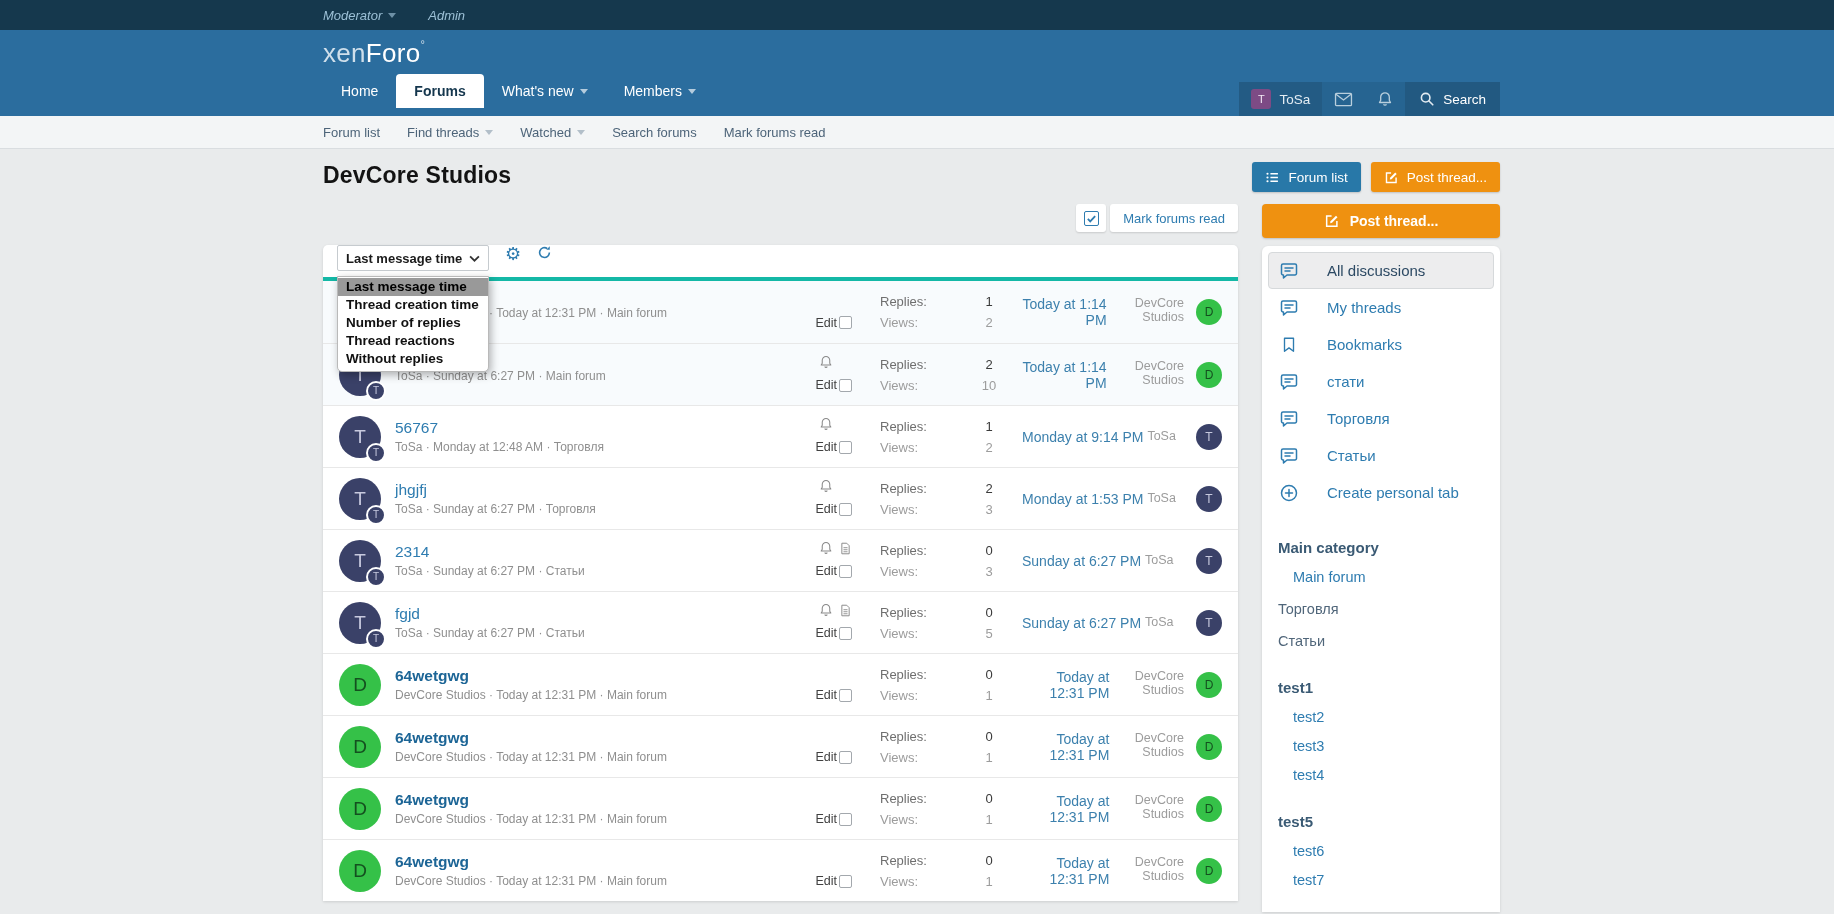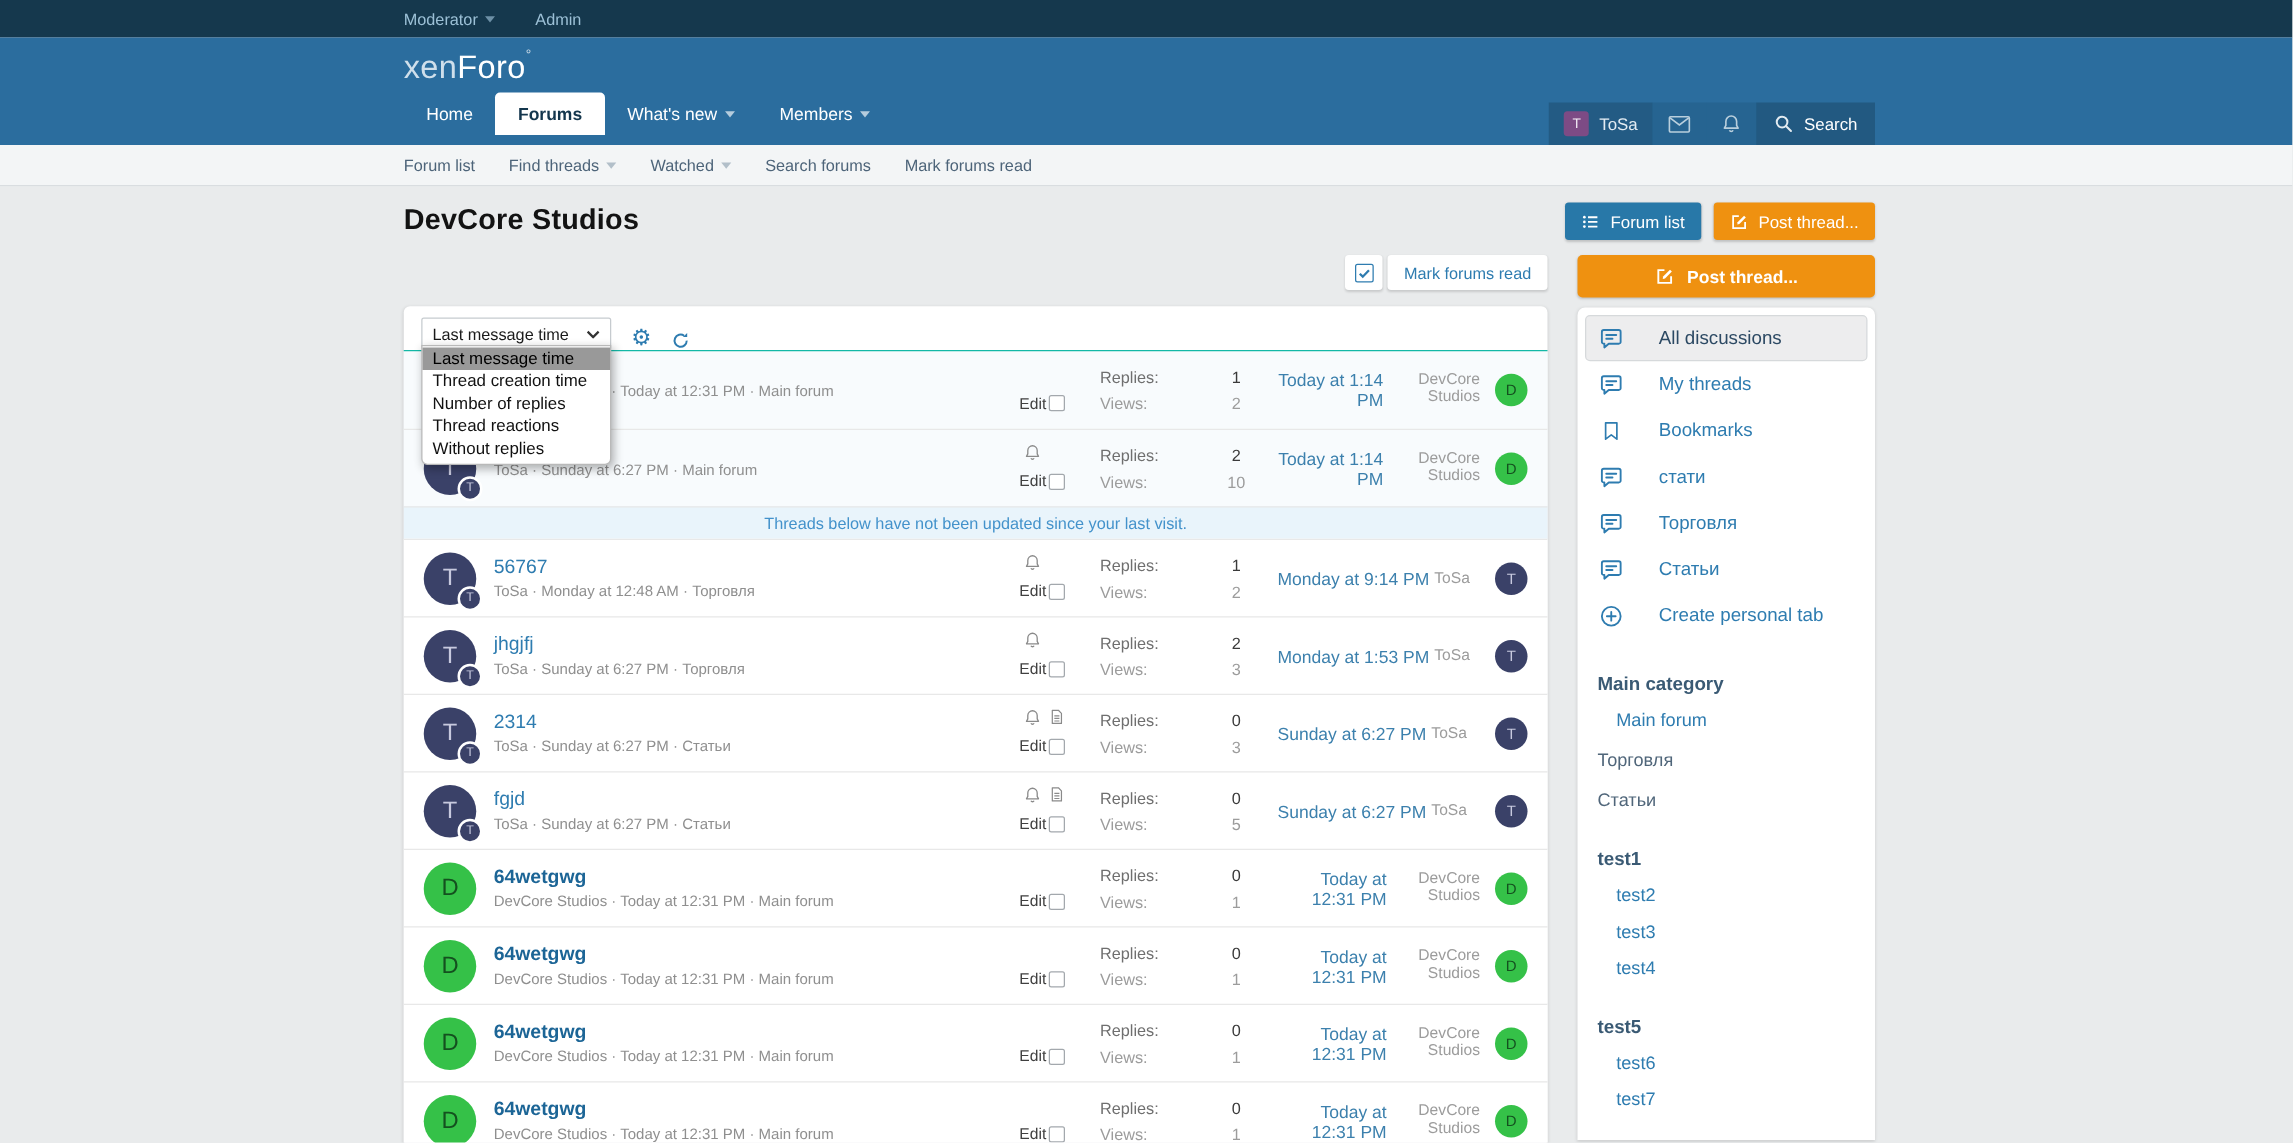--- a/index.html
+++ b/index.html
@@ -5,21 +5,21 @@
   * { box-sizing: border-box; }
   html,body { margin:0; padding:0; }
   body {
     width:1834px; height:914px; overflow:hidden;
     font-family:"Liberation Sans","DejaVu Sans",sans-serif;
     background:#e9ebec;
   }
   .caret { display:inline-block; width:0; height:0; border-left:4px solid transparent; border-right:4px solid transparent; border-top:5px solid currentColor; opacity:.65; margin-left:6px; }
 
   
-  .topbar { height:30px; background:#15384d; display:flex; align-items:center; gap:32px; padding-left:323px; font-size:13px; color:#9cc0d6; }
+  .topbar { height:30px; background:#15384d; display:flex; align-items:center; gap:32px; padding-left:323px; font-size:13px; color:#9cc0d6;font-style:italic; }
   .topbar-item { display:flex; align-items:center; cursor:pointer; }
 
   
   .header { background:#2b6d9e; height:86px; position:relative; padding:0 334px 0 323px; }
   .logo { padding-top:8px; height:44px; font-size:26px; color:#fff; letter-spacing:.3px; }
   .logo .light { color:#cfdfeb; font-weight:400; }
   .logo .bold  { color:#ffffff; font-weight:400; }
   .logo .mark  { font-size:11px; vertical-align:top; opacity:.75; }
   .main-nav { display:flex; height:34px; }
   .nav-tab { display:flex; align-items:center; padding:0 18px; color:#fff; font-size:14px; cursor:pointer; }
@@ -53,21 +53,21 @@
   
   .controls-row { display:flex; justify-content:flex-end; height:28px; margin-bottom:13px; }
   .mark-read { display:flex; gap:4px; }
   .mr-box { background:#fff; border-radius:3px; box-shadow:0 1px 2px rgba(0,0,0,.14); display:flex; align-items:center; justify-content:center; cursor:pointer; }
   .mr-check { width:30px; }
   .checkbox-checked { width:15px; height:15px; border:1.5px solid #2e7cb0; border-radius:2px; display:flex; align-items:center; justify-content:center; background:#fff; }
   .mr-label { padding:0 13px; font-size:13px; color:#2e7cb0; }
 
   
   .thread-card { background:#fff; border-radius:5px 5px 0 0; box-shadow:0 1px 3px rgba(0,0,0,.12); }
-  .filter-bar { height:36px; display:flex; align-items:flex-end; gap:16px; padding:0 14px; border-bottom:1px solid #14b8a6; position:relative; }
+  .filter-bar { height:36px; display:flex; align-items:flex-start; gap:16px; padding:0 14px; border-bottom:4px solid #14b8a6; position:relative;font-weight:bold; }
   .select { width:152px; height:26px; border:1px solid #c6cbcf; border-radius:2px; background:#fff; display:flex; align-items:center; justify-content:space-between; padding:0 8px; font-size:13px; color:#1a1a1a; cursor:pointer; }
   .gear { font-size:18px; line-height:1; color:#2e7cb0; font-family:"DejaVu Sans",sans-serif; cursor:pointer; }
   .refresh { cursor:pointer; display:flex; }
   .popup { position:absolute; left:14px; top:31px; width:152px; background:#fff; border:1px solid #b9b9b9; border-radius:0 0 5px 5px; box-shadow:2px 3px 8px rgba(0,0,0,.3); z-index:30; padding:1px 0 3px; }
   .opt { font-size:13.5px; line-height:18px; padding:0 8px; color:#111; white-space:nowrap; cursor:pointer; }
   .opt.sel { background:#999; color:#000; }
 
   .thread-list > * + * { border-top:1px solid #e8e8e8; }
   .thread-row { height:62px; display:flex; align-items:center; padding:0 16px; background:#fff; }
   .thread-row.tint { background:#f8fbfd; }
@@ -331,23 +331,20 @@
     <div class="cell-nums">
       <div class="num-replies">2</div>
       <div class="num-views">10</div>
     </div>
     <div class="cell-date">
       <a class="date-link">Today at 1:14 PM</a>
       <div class="date-by">DevCore Studios</div>
     </div>
     <div class="avatar-mini av-green">D</div>
   </div>
-            <div class="notice-row">
-              <span class="notice-text">Threads below have not been updated since your last visit.</span>
-            </div>
             <div class="thread-row">
     <div class="avatar-wrap">
       <div class="avatar-big av-navy">T</div>
       <div class="avatar-badge av-navy">T</div>
     </div>
     <div class="thread-main">
       <a class="thread-title">56767</a>
       <div class="thread-sub">ToSa · Monday at 12:48 AM · Торговля</div>
     </div>
     <div class="cell-flags">

